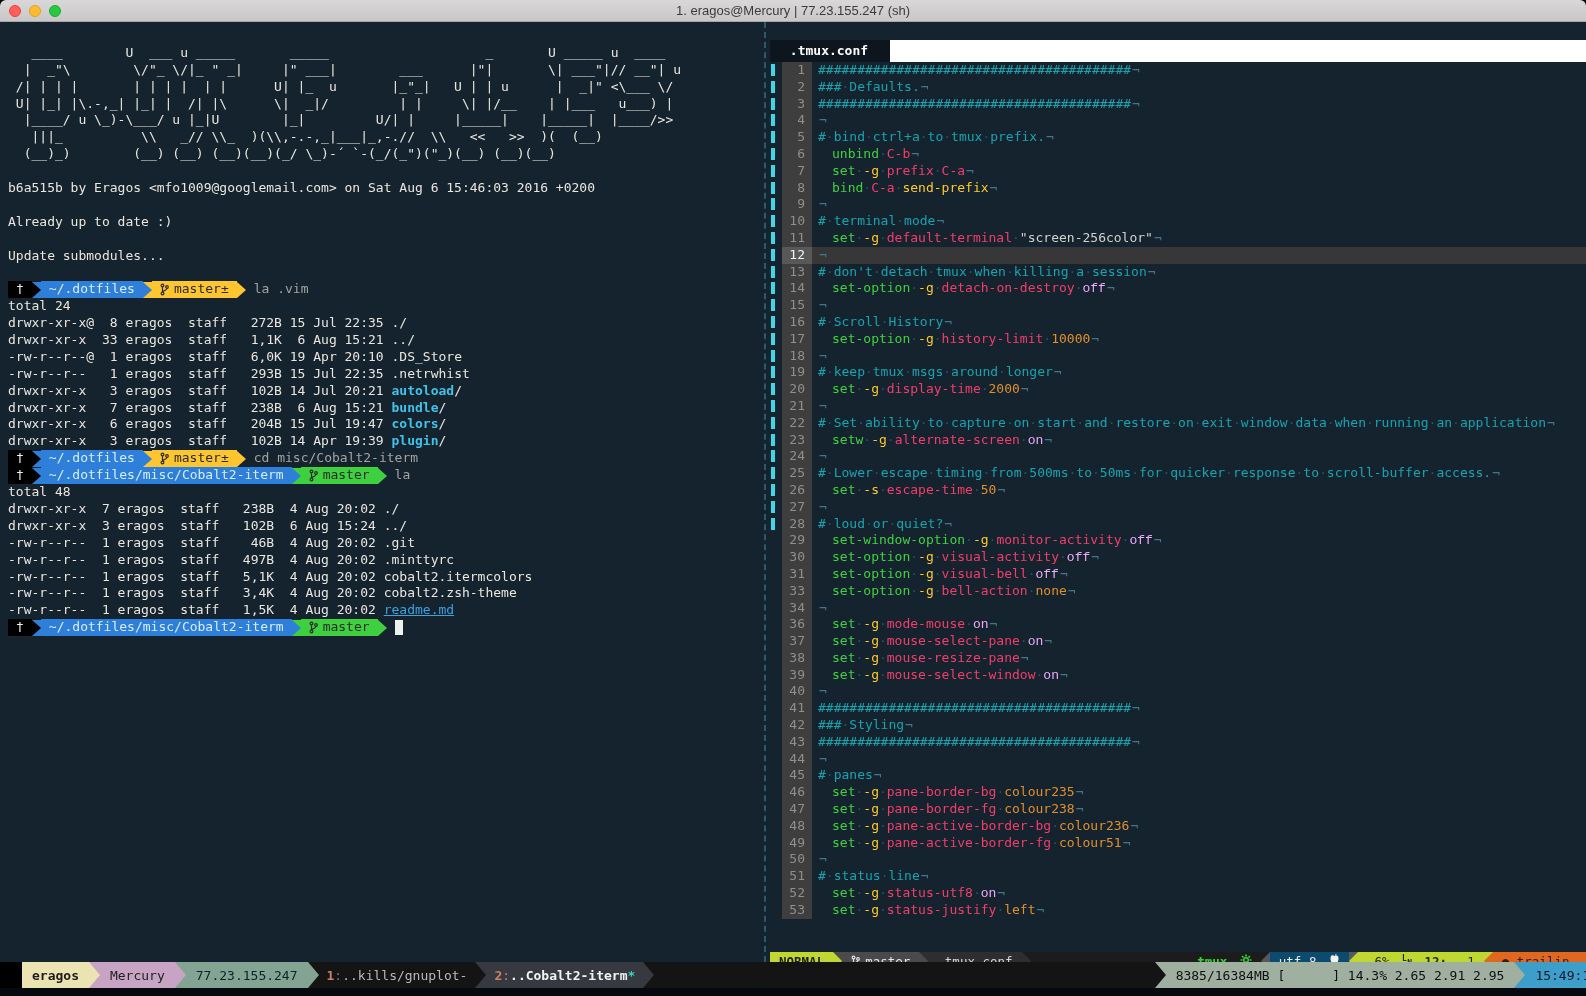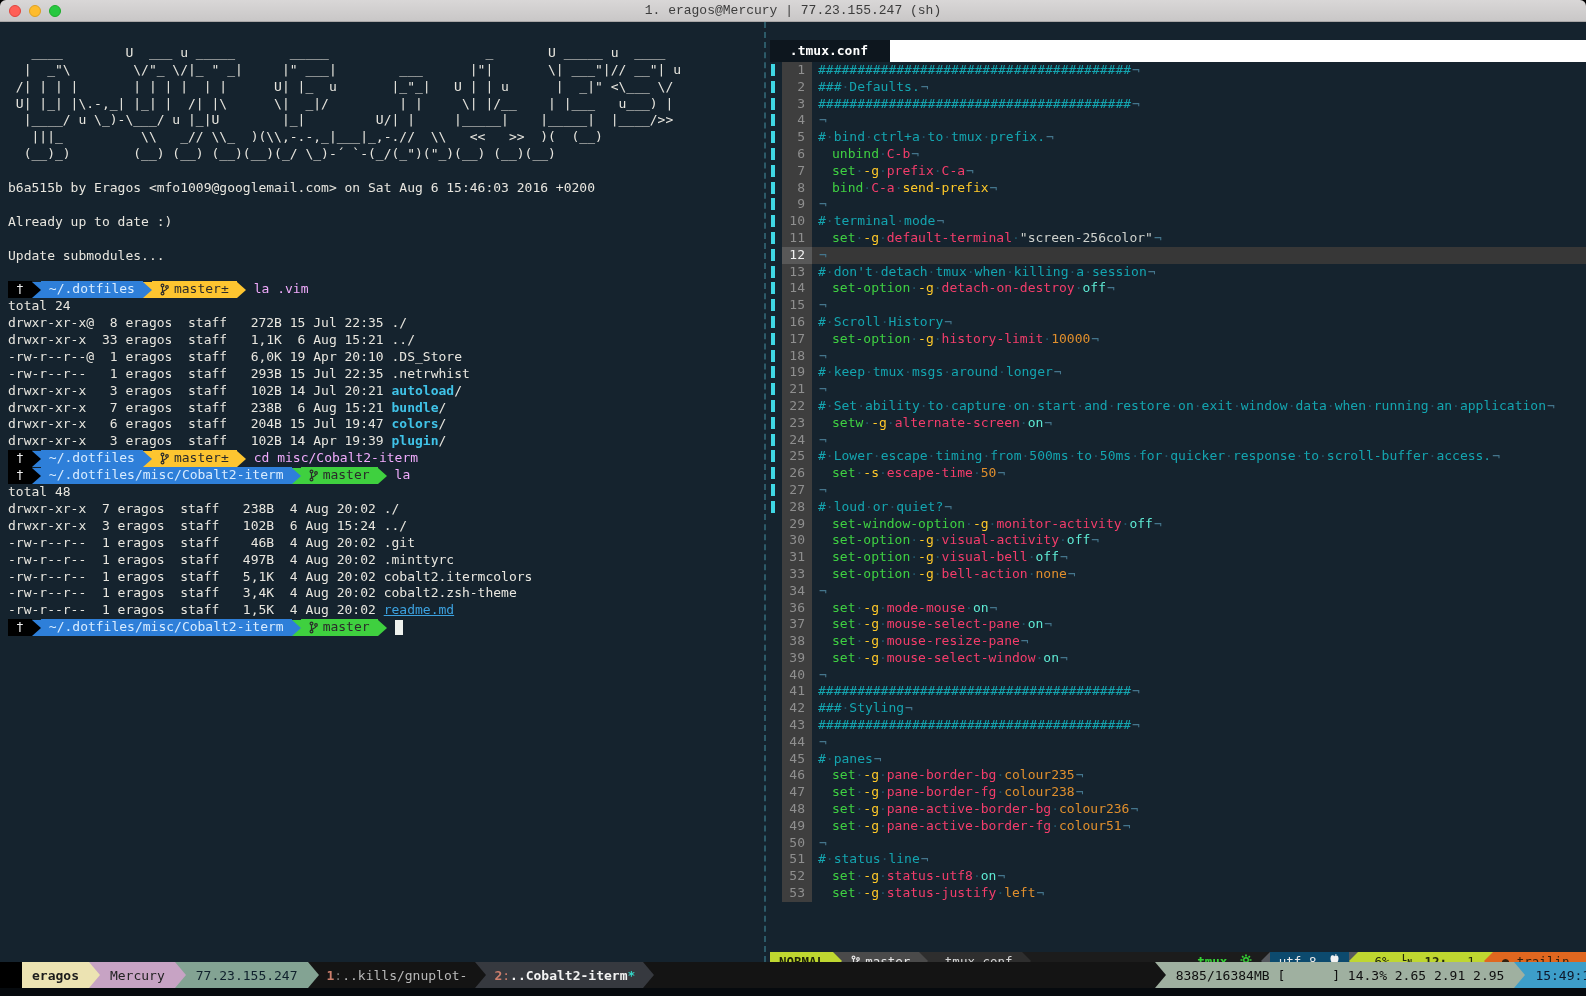--- a/index.html
+++ b/index.html
@@ -11,57 +11,57 @@
   
   .titlebar { position:absolute; left:0; top:0; width:1586px; height:22px;
     background:linear-gradient(#d9d7d7,#c9c7c7); border-bottom:1px solid #a9a7a7;
     border-radius:6px 6px 0 0; }
   .lights { position:absolute; left:9px; top:5px; display:flex; gap:8px; }
   .light { width:12px; height:12px; border-radius:50%; display:inline-block; }
   .light.red    { background:#ff5f57; border:1px solid #e0443e; }
   .light.yellow { background:#febc2e; border:1px solid #dea123; }
   .light.green  { background:#28c840; border:1px solid #1dad2b; }
   .title { width:100%; height:22px; line-height:21px; text-align:center; color:#3c3c3c;
-    font-size:13px; font-family:Liberation Mono, monospace; }
+    font-size:13px; font-family:Liberation Sans, sans-serif; }
 
   
   .content { position:absolute; left:0; top:22px; width:1586px; height:940px; background:#15232e; }
   .pane-left { position:absolute; left:0; top:0; width:762px; height:940px;
     padding:6px 0 0 8px; color:#e8e6df; font-size:13px; line-height:16.9px; white-space:pre; overflow:hidden; }
   .pane-divider { position:absolute; left:764px; top:0; width:0; height:940px;
     border-left:2px dashed #2c5a68; }
   .pane-right { position:absolute; left:770px; top:18px; width:816px; height:940px; overflow:hidden; }
 
   .line { height:16.9px; white-space:pre; }
   .ls-dir  { color:#40c3e8; font-weight:bold;text-align:center; }
   .ls-link { color:#3ca2e0; text-decoration:underline; }
 
   
   .pline { display:flex; align-items:center; height:16.9px; }
   .pseg { display:inline-flex; align-items:center; height:17px; padding:0 8px; font-size:13px; gap:5px; }
   .parrow { width:0; height:0; border-top:8.5px solid transparent; border-bottom:8.5px solid transparent; }
-  .pcmd { padding-left:8px; color:#f0abfc; }
+  .pcmd { padding-left:8px; color:#a3a3a3; }
   .cursor-block { display:inline-block; width:8px; height:15px; background:#eef2ee; margin-left:8px; }
 
   
   .tabline { position:absolute; left:0; top:0; width:816px; height:22px; background:#ffffff; display:flex; }
   .tab { background:#0d161e; color:#fff; font-weight:bold; font-size:13px; line-height:22px; padding:0 14px 0 12px; white-space:pre; }
   .tabfill { flex:1; background:#ffffff; }
 
   #vim-lines { position:absolute; left:0; top:22px; width:816px; }
   .vrow { display:flex; height:16.8px; line-height:16.8px; font-size:13px; white-space:pre; }
   .vsign { width:12px; position:relative; flex:none; }
   .vsign .bar { position:absolute; left:1px; top:2px; width:4px; height:12px; background:#3fd7e5; }
   .vnum { width:30px; flex:none; background:#3e3e3e; color:#8f8f8f; text-align:right; padding-right:7px; }
   .vtext { flex:1; padding-left:6px; }
   .vrow.cursorline .vnum  { background:#585858; color:#f0f0f0; }
   .vrow.cursorline .vtext { background:#373737; }
   .tk-c { color:#14a5b0; }  .tk-k { color:#3fd142;margin-left:14px; }  .tk-f { color:#ffc929; }
   .tk-o { color:#f43d6b; }  .tk-n { color:#e08f2d; }  .tk-s { color:#cfd2cd; }
-  .tk-v { color:#5eead4; }  .tk-w { color:#20566a; }  .tk-e { color:#44758c; padding-left:1px; }
+  .tk-v { color:#f0abfc;font-family:Liberation Mono, monospace; }  .tk-w { color:#20566a; }  .tk-e { color:#44758c; padding-left:1px; }
 
   
   .statusline { position:absolute; left:0; top:912.4px; width:816px; height:18px; display:flex; align-items:stretch;
     font-size:12.5px; background:#1c1c1c; overflow:hidden; }
   .sseg { display:flex; align-items:center; padding:0 9px; gap:5px; white-space:pre; }
   .sarrow { width:0; height:0; border-top:9px solid transparent; border-bottom:9px solid transparent; flex:none; }
   .ln-icon { position:relative; display:inline-block; width:10px; height:13px; }
   .ln-icon i { position:absolute; font-style:normal; font-weight:bold; font-size:8px; line-height:8px; }
   .ln-icon i:first-child { left:0; top:0; }
   .ln-icon i:last-child  { right:0; bottom:0; }
@@ -138,20 +138,21 @@
           <div class="vrow"><span class="vsign"><span class="bar"></span></span><span class="vnum">10</span><span class="vtext"><span class="tk tk-c">#<span class="tk-w">·</span>terminal<span class="tk-w">·</span>mode</span><span class="tk-e">¬</span></span></div>
           <div class="vrow"><span class="vsign"><span class="bar"></span></span><span class="vnum">11</span><span class="vtext"><span class="tk tk-k">set</span><span class="tk-w">·</span><span class="tk tk-f">-g</span><span class="tk-w">·</span><span class="tk tk-o">default-terminal</span><span class="tk-w">·</span><span class="tk tk-s">"screen-256color"</span><span class="tk-e">¬</span></span></div>
           <div class="vrow cursorline"><span class="vsign"><span class="bar"></span></span><span class="vnum">12</span><span class="vtext"><span class="tk-e">¬</span></span></div>
           <div class="vrow"><span class="vsign"><span class="bar"></span></span><span class="vnum">13</span><span class="vtext"><span class="tk tk-c">#<span class="tk-w">·</span>don't<span class="tk-w">·</span>detach<span class="tk-w">·</span>tmux<span class="tk-w">·</span>when<span class="tk-w">·</span>killing<span class="tk-w">·</span>a<span class="tk-w">·</span>session</span><span class="tk-e">¬</span></span></div>
           <div class="vrow"><span class="vsign"><span class="bar"></span></span><span class="vnum">14</span><span class="vtext"><span class="tk tk-k">set-option</span><span class="tk-w">·</span><span class="tk tk-f">-g</span><span class="tk-w">·</span><span class="tk tk-o">detach-on-destroy</span><span class="tk-w">·</span><span class="tk tk-v">off</span><span class="tk-e">¬</span></span></div>
           <div class="vrow"><span class="vsign"><span class="bar"></span></span><span class="vnum">15</span><span class="vtext"><span class="tk-e">¬</span></span></div>
           <div class="vrow"><span class="vsign"><span class="bar"></span></span><span class="vnum">16</span><span class="vtext"><span class="tk tk-c">#<span class="tk-w">·</span>Scroll<span class="tk-w">·</span>History</span><span class="tk-e">¬</span></span></div>
           <div class="vrow"><span class="vsign"><span class="bar"></span></span><span class="vnum">17</span><span class="vtext"><span class="tk tk-k">set-option</span><span class="tk-w">·</span><span class="tk tk-f">-g</span><span class="tk-w">·</span><span class="tk tk-o">history-limit</span><span class="tk-w">·</span><span class="tk tk-n">10000</span><span class="tk-e">¬</span></span></div>
           <div class="vrow"><span class="vsign"><span class="bar"></span></span><span class="vnum">18</span><span class="vtext"><span class="tk-e">¬</span></span></div>
           <div class="vrow"><span class="vsign"><span class="bar"></span></span><span class="vnum">19</span><span class="vtext"><span class="tk tk-c">#<span class="tk-w">·</span>keep<span class="tk-w">·</span>tmux<span class="tk-w">·</span>msgs<span class="tk-w">·</span>around<span class="tk-w">·</span>longer</span><span class="tk-e">¬</span></span></div>
+          <div class="vrow"><span class="vsign"><span class="bar"></span></span><span class="vnum">20</span><span class="vtext"><span class="tk tk-k">set</span><span class="tk-w">·</span><span class="tk tk-f">-g</span><span class="tk-w">·</span><span class="tk tk-o">display-time</span><span class="tk-w">·</span><span class="tk tk-n">2000</span><span class="tk-e">¬</span></span></div>
           <div class="vrow"><span class="vsign"><span class="bar"></span></span><span class="vnum">21</span><span class="vtext"><span class="tk-e">¬</span></span></div>
           <div class="vrow"><span class="vsign"><span class="bar"></span></span><span class="vnum">22</span><span class="vtext"><span class="tk tk-c">#<span class="tk-w">·</span>Set<span class="tk-w">·</span>ability<span class="tk-w">·</span>to<span class="tk-w">·</span>capture<span class="tk-w">·</span>on<span class="tk-w">·</span>start<span class="tk-w">·</span>and<span class="tk-w">·</span>restore<span class="tk-w">·</span>on<span class="tk-w">·</span>exit<span class="tk-w">·</span>window<span class="tk-w">·</span>data<span class="tk-w">·</span>when<span class="tk-w">·</span>running<span class="tk-w">·</span>an<span class="tk-w">·</span>application</span><span class="tk-e">¬</span></span></div>
           <div class="vrow"><span class="vsign"><span class="bar"></span></span><span class="vnum">23</span><span class="vtext"><span class="tk tk-k">setw</span><span class="tk-w">·</span><span class="tk tk-f">-g</span><span class="tk-w">·</span><span class="tk tk-o">alternate-screen</span><span class="tk-w">·</span><span class="tk tk-v">on</span><span class="tk-e">¬</span></span></div>
           <div class="vrow"><span class="vsign"><span class="bar"></span></span><span class="vnum">24</span><span class="vtext"><span class="tk-e">¬</span></span></div>
           <div class="vrow"><span class="vsign"><span class="bar"></span></span><span class="vnum">25</span><span class="vtext"><span class="tk tk-c">#<span class="tk-w">·</span>Lower<span class="tk-w">·</span>escape<span class="tk-w">·</span>timing<span class="tk-w">·</span>from<span class="tk-w">·</span>500ms<span class="tk-w">·</span>to<span class="tk-w">·</span>50ms<span class="tk-w">·</span>for<span class="tk-w">·</span>quicker<span class="tk-w">·</span>response<span class="tk-w">·</span>to<span class="tk-w">·</span>scroll-buffer<span class="tk-w">·</span>access.</span><span class="tk-e">¬</span></span></div>
           <div class="vrow"><span class="vsign"><span class="bar"></span></span><span class="vnum">26</span><span class="vtext"><span class="tk tk-k">set</span><span class="tk-w">·</span><span class="tk tk-f">-s</span><span class="tk-w">·</span><span class="tk tk-o">escape-time</span><span class="tk-w">·</span><span class="tk tk-n">50</span><span class="tk-e">¬</span></span></div>
           <div class="vrow"><span class="vsign"><span class="bar"></span></span><span class="vnum">27</span><span class="vtext"><span class="tk-e">¬</span></span></div>
           <div class="vrow"><span class="vsign"><span class="bar"></span></span><span class="vnum">28</span><span class="vtext"><span class="tk tk-c">#<span class="tk-w">·</span>loud<span class="tk-w">·</span>or<span class="tk-w">·</span>quiet?</span><span class="tk-e">¬</span></span></div>
           <div class="vrow"><span class="vsign"></span><span class="vnum">29</span><span class="vtext"><span class="tk tk-k">set-window-option</span><span class="tk-w">·</span><span class="tk tk-f">-g</span><span class="tk-w">·</span><span class="tk tk-o">monitor-activity</span><span class="tk-w">·</span><span class="tk tk-v">off</span><span class="tk-e">¬</span></span></div>
           <div class="vrow"><span class="vsign"></span><span class="vnum">30</span><span class="vtext"><span class="tk tk-k">set-option</span><span class="tk-w">·</span><span class="tk tk-f">-g</span><span class="tk-w">·</span><span class="tk tk-o">visual-activity</span><span class="tk-w">·</span><span class="tk tk-v">off</span><span class="tk-e">¬</span></span></div>

